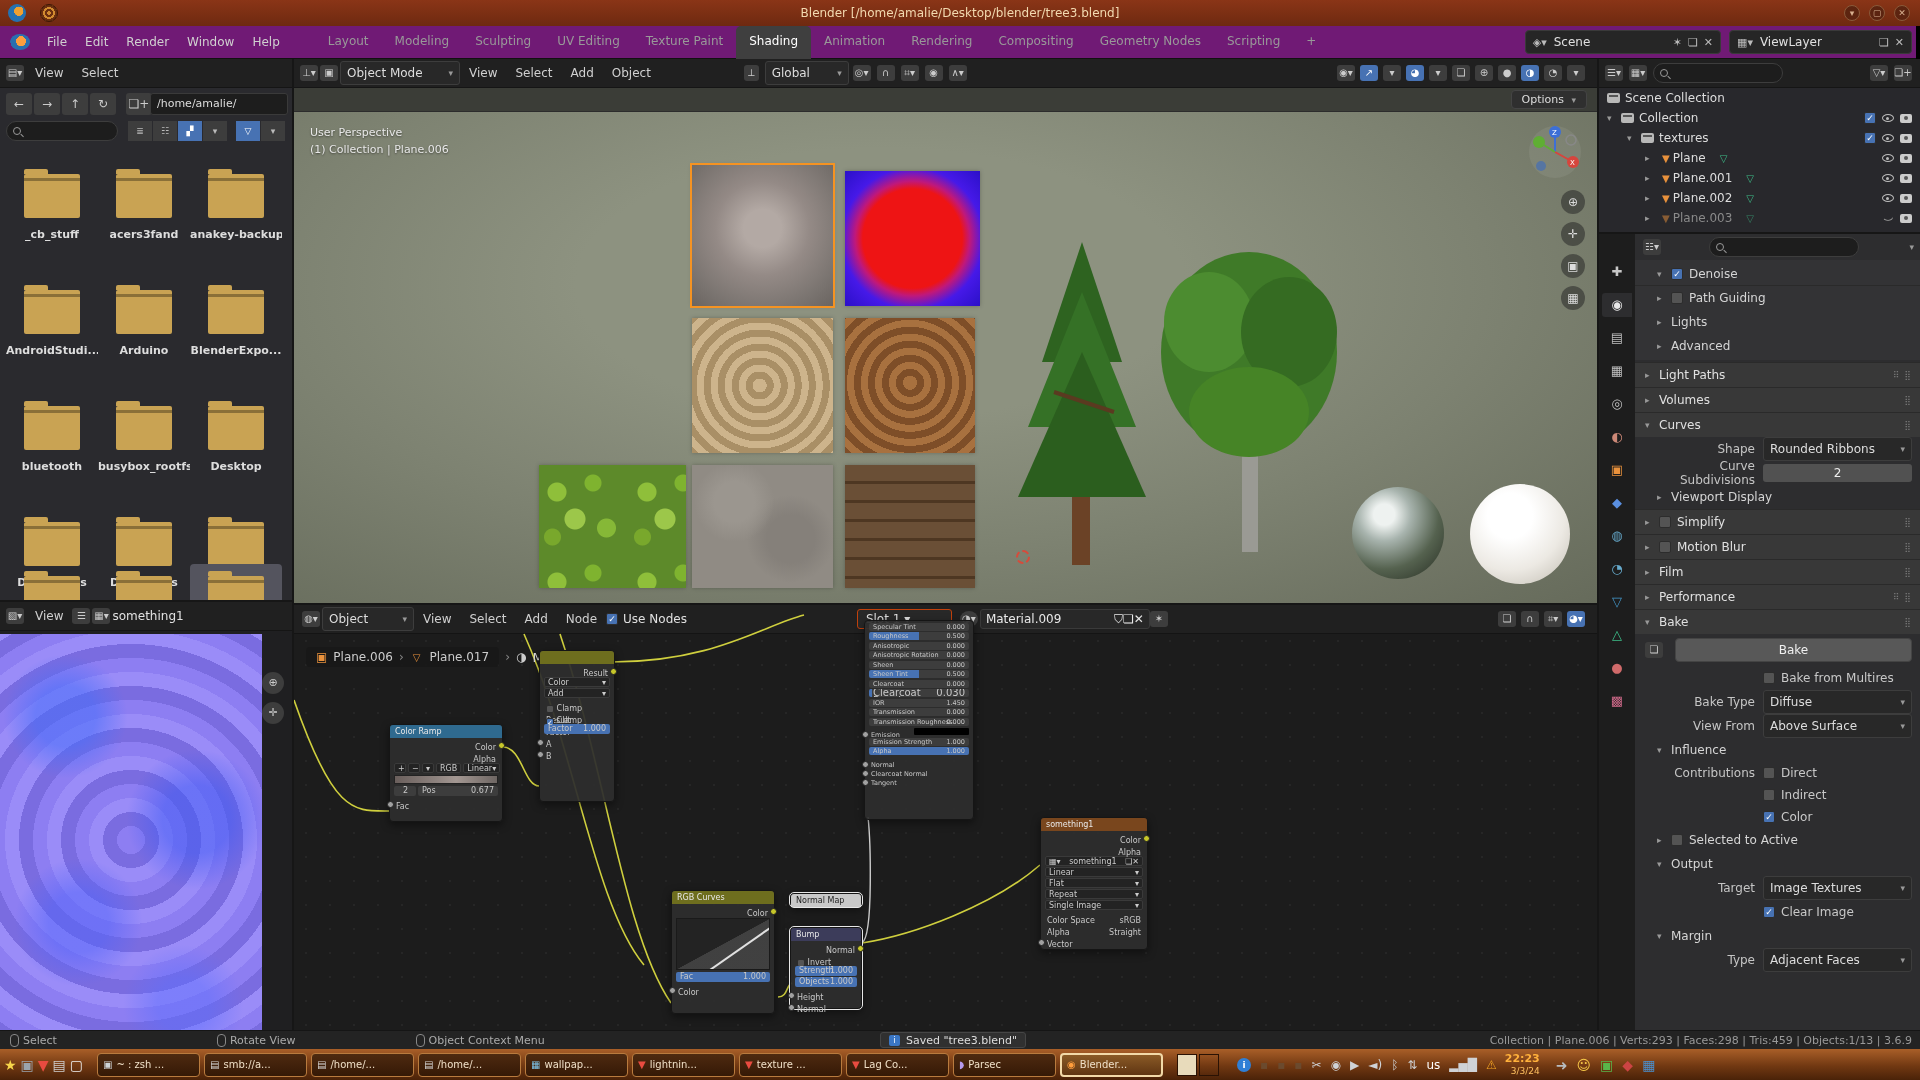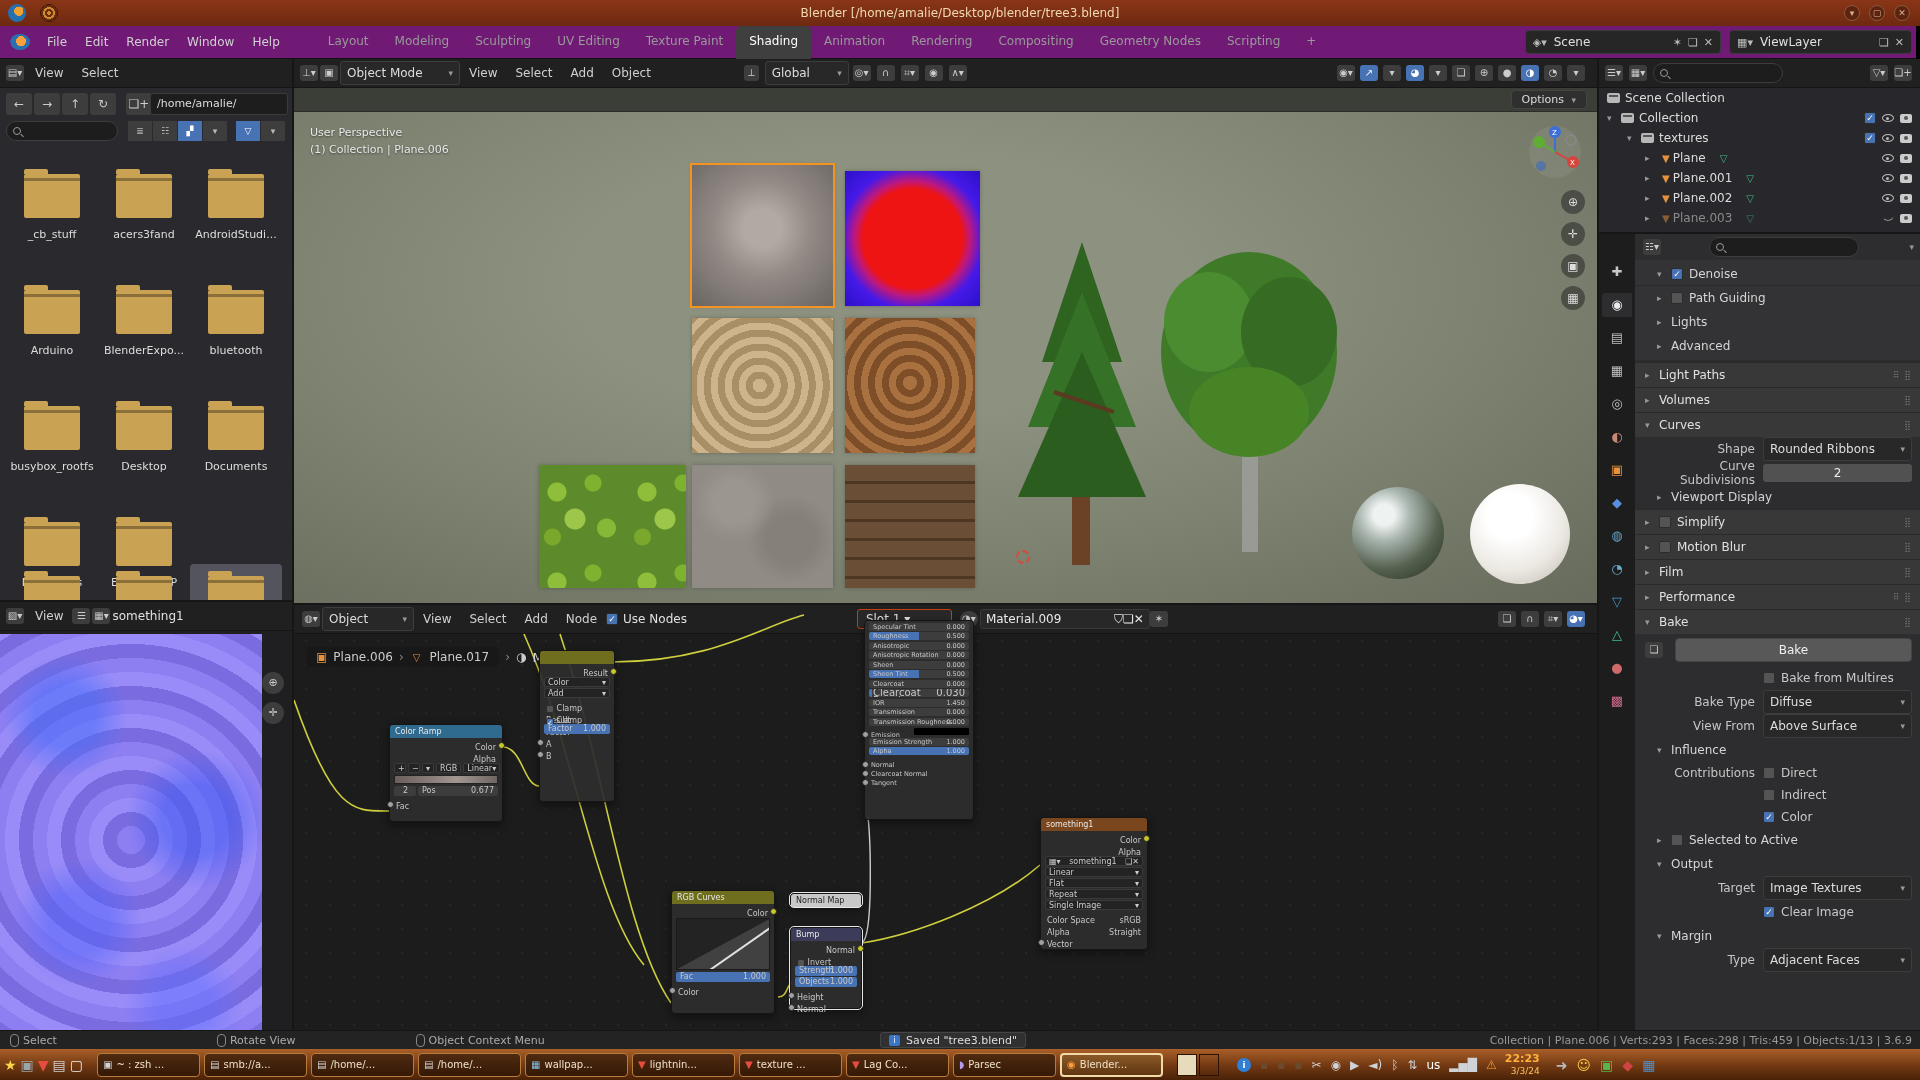--- a/index.html
+++ b/index.html
@@ -51,21 +51,21 @@
   .ed-header { height:29px; background:#202020; display:flex; align-items:center; padding:0 6px; border-bottom:1px solid #151515; }
   .edicon { width:18px; height:16px; background:#3d3d3d; border-radius:3px; margin-right:2px; color:#ccc; font-size:10px; text-align:center; line-height:16px;}
   .fb-nav { position:absolute; top:34px; left:6px; display:flex; gap:2px; }
   .navbtn { width:26px; height:22px; background:#3d3d3d; border-radius:3px; color:#ccc; text-align:center; line-height:22px; font-size:12px; }
   .fb-path { position:absolute; top:34px; left:150px; width:138px; height:22px; background:#1d1d1d; border:1px solid #3a3a3a; border-radius:3px;
              color:#ddd; line-height:20px; padding:0 6px; font-size:11px; }
   .fb-search { position:absolute; top:62px; left:6px; width:112px; }
   .viewbtn { width:24px; height:20px; background:#3d3d3d; color:#bbb; font-size:9px; text-align:center; line-height:20px; }
   .viewbtn.on { background:#4772b3; color:#fff; }
   .folders { position:absolute; top:95px; left:0; width:294px; height:446px; overflow:hidden; display:flex; flex-wrap:wrap;
-             padding:8px 2px 0 6px; align-content:flex-start; }
+             padding:8px 2px 0 6px; align-content:flex-start;font-weight:bold; }
   .folder { width:92px; height:116px; display:flex; flex-direction:column; align-items:center; }
   .ficon { width:56px; height:44px; background:#c9a353; border-radius:2px; position:relative; margin-top:12px; }
   .ficon::before { content:""; position:absolute; top:-5px; left:0; width:24px; height:5px; background:#c9a353; border-radius:2px 2px 0 0; }
   .ficon::after { content:""; position:absolute; top:4px; left:0; right:0; height:3px; background:#8a7038; }
   .flabel { margin-top:10px; font-size:11px; color:#ddd; text-align:center; width:92px; overflow:hidden; white-space:nowrap; }
   .fpart { position:absolute; width:92px; height:60px; display:flex; justify-content:center; }
   .fpart.sel { background:#54545e; border-radius:4px; }
 
   
   .imageeditor { left:0; top:600px; width:294px; height:430px; background:#1f1f21; border-right:2px solid #161616; border-top:2px solid #161616; }
@@ -274,20 +274,24 @@
         <div class="folder">
           <div class="ficon"></div>
           <div class="flabel">_cb_stuff</div>
         </div>
 
         <div class="folder">
           <div class="ficon"></div>
           <div class="flabel">acers3fand</div>
         </div>
 
+        <div class="folder">
+          <div class="ficon"></div>
+          <div class="flabel">anakey-backup</div>
+        </div>
 
         <div class="folder">
           <div class="ficon"></div>
           <div class="flabel">AndroidStudi...</div>
         </div>
 
         <div class="folder">
           <div class="ficon"></div>
           <div class="flabel">Arduino</div>
         </div>

